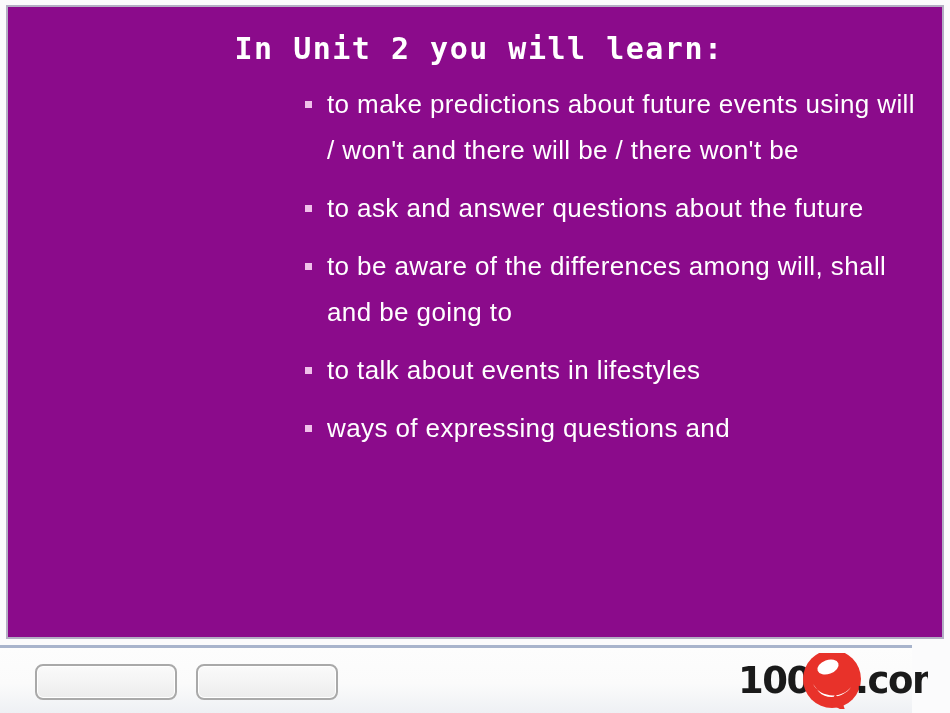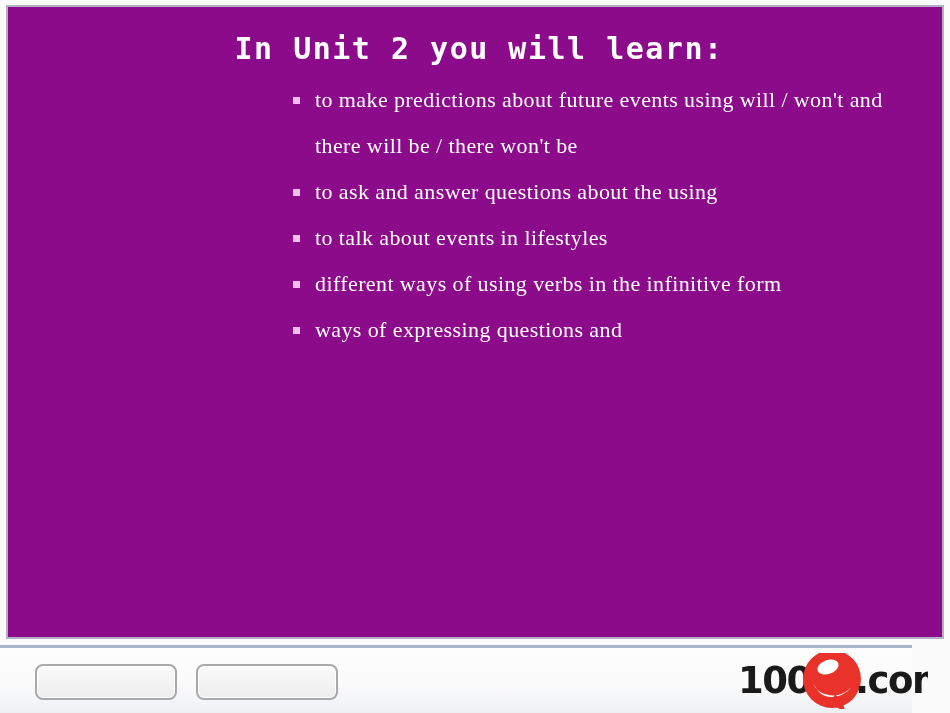--- a/index.html
+++ b/index.html
@@ -60,26 +60,26 @@
 
   #bullet-list {
     list-style: none;
     margin: 8px 0 0 0;
     padding: 0 0 0 283px;
   }
 
   .bullet-item {
     position: relative;
     color: #ffffff;
-    font-family: Liberation Serif, serif;
-    font-size: 22px;
+    font-family: Liberation Sans, sans-serif;
+    font-size: 26px;
     line-height: 46px;
     letter-spacing: 0.4px;
     padding-left: 20px;
-    margin: 0;
+    margin: 12px;
     max-width: 600px;
     text-indent: 0;
     -webkit-font-smoothing: none;
   }
 
   .bullet-item .bullet-marker {
     position: absolute;
     left: 2px;
     top: 20px;
     width: 7px;
@@ -185,33 +185,33 @@
 
       <ul id="bullet-list">
 
         <li class="bullet-item">
           <span class="bullet-marker"></span>
           <span class="bullet-text">to make predictions about future events using will / won't and there will be / there won't be</span>
         </li>
 
         <li class="bullet-item">
           <span class="bullet-marker"></span>
-          <span class="bullet-text">to ask and answer questions about the using</span>
-        </li>
-
+          <span class="bullet-text">to ask and answer questions about the future</span>
+        </li>
+
+        <li class="bullet-item">
+          <span class="bullet-marker"></span>
+          <span class="bullet-text">to be aware of the differences among will, shall and be going to</span>
+        </li>
 
         <li class="bullet-item">
           <span class="bullet-marker"></span>
           <span class="bullet-text">to talk about events in lifestyles</span>
         </li>
 
-        <li class="bullet-item">
-          <span class="bullet-marker"></span>
-          <span class="bullet-text">different ways of using verbs in the infinitive form</span>
-        </li>
 
 
         <li class="bullet-item">
           <span class="bullet-marker"></span>
           <span class="bullet-text">ways of expressing questions and</span>
         </li>
 
       </ul>
     </div>
   </div>

